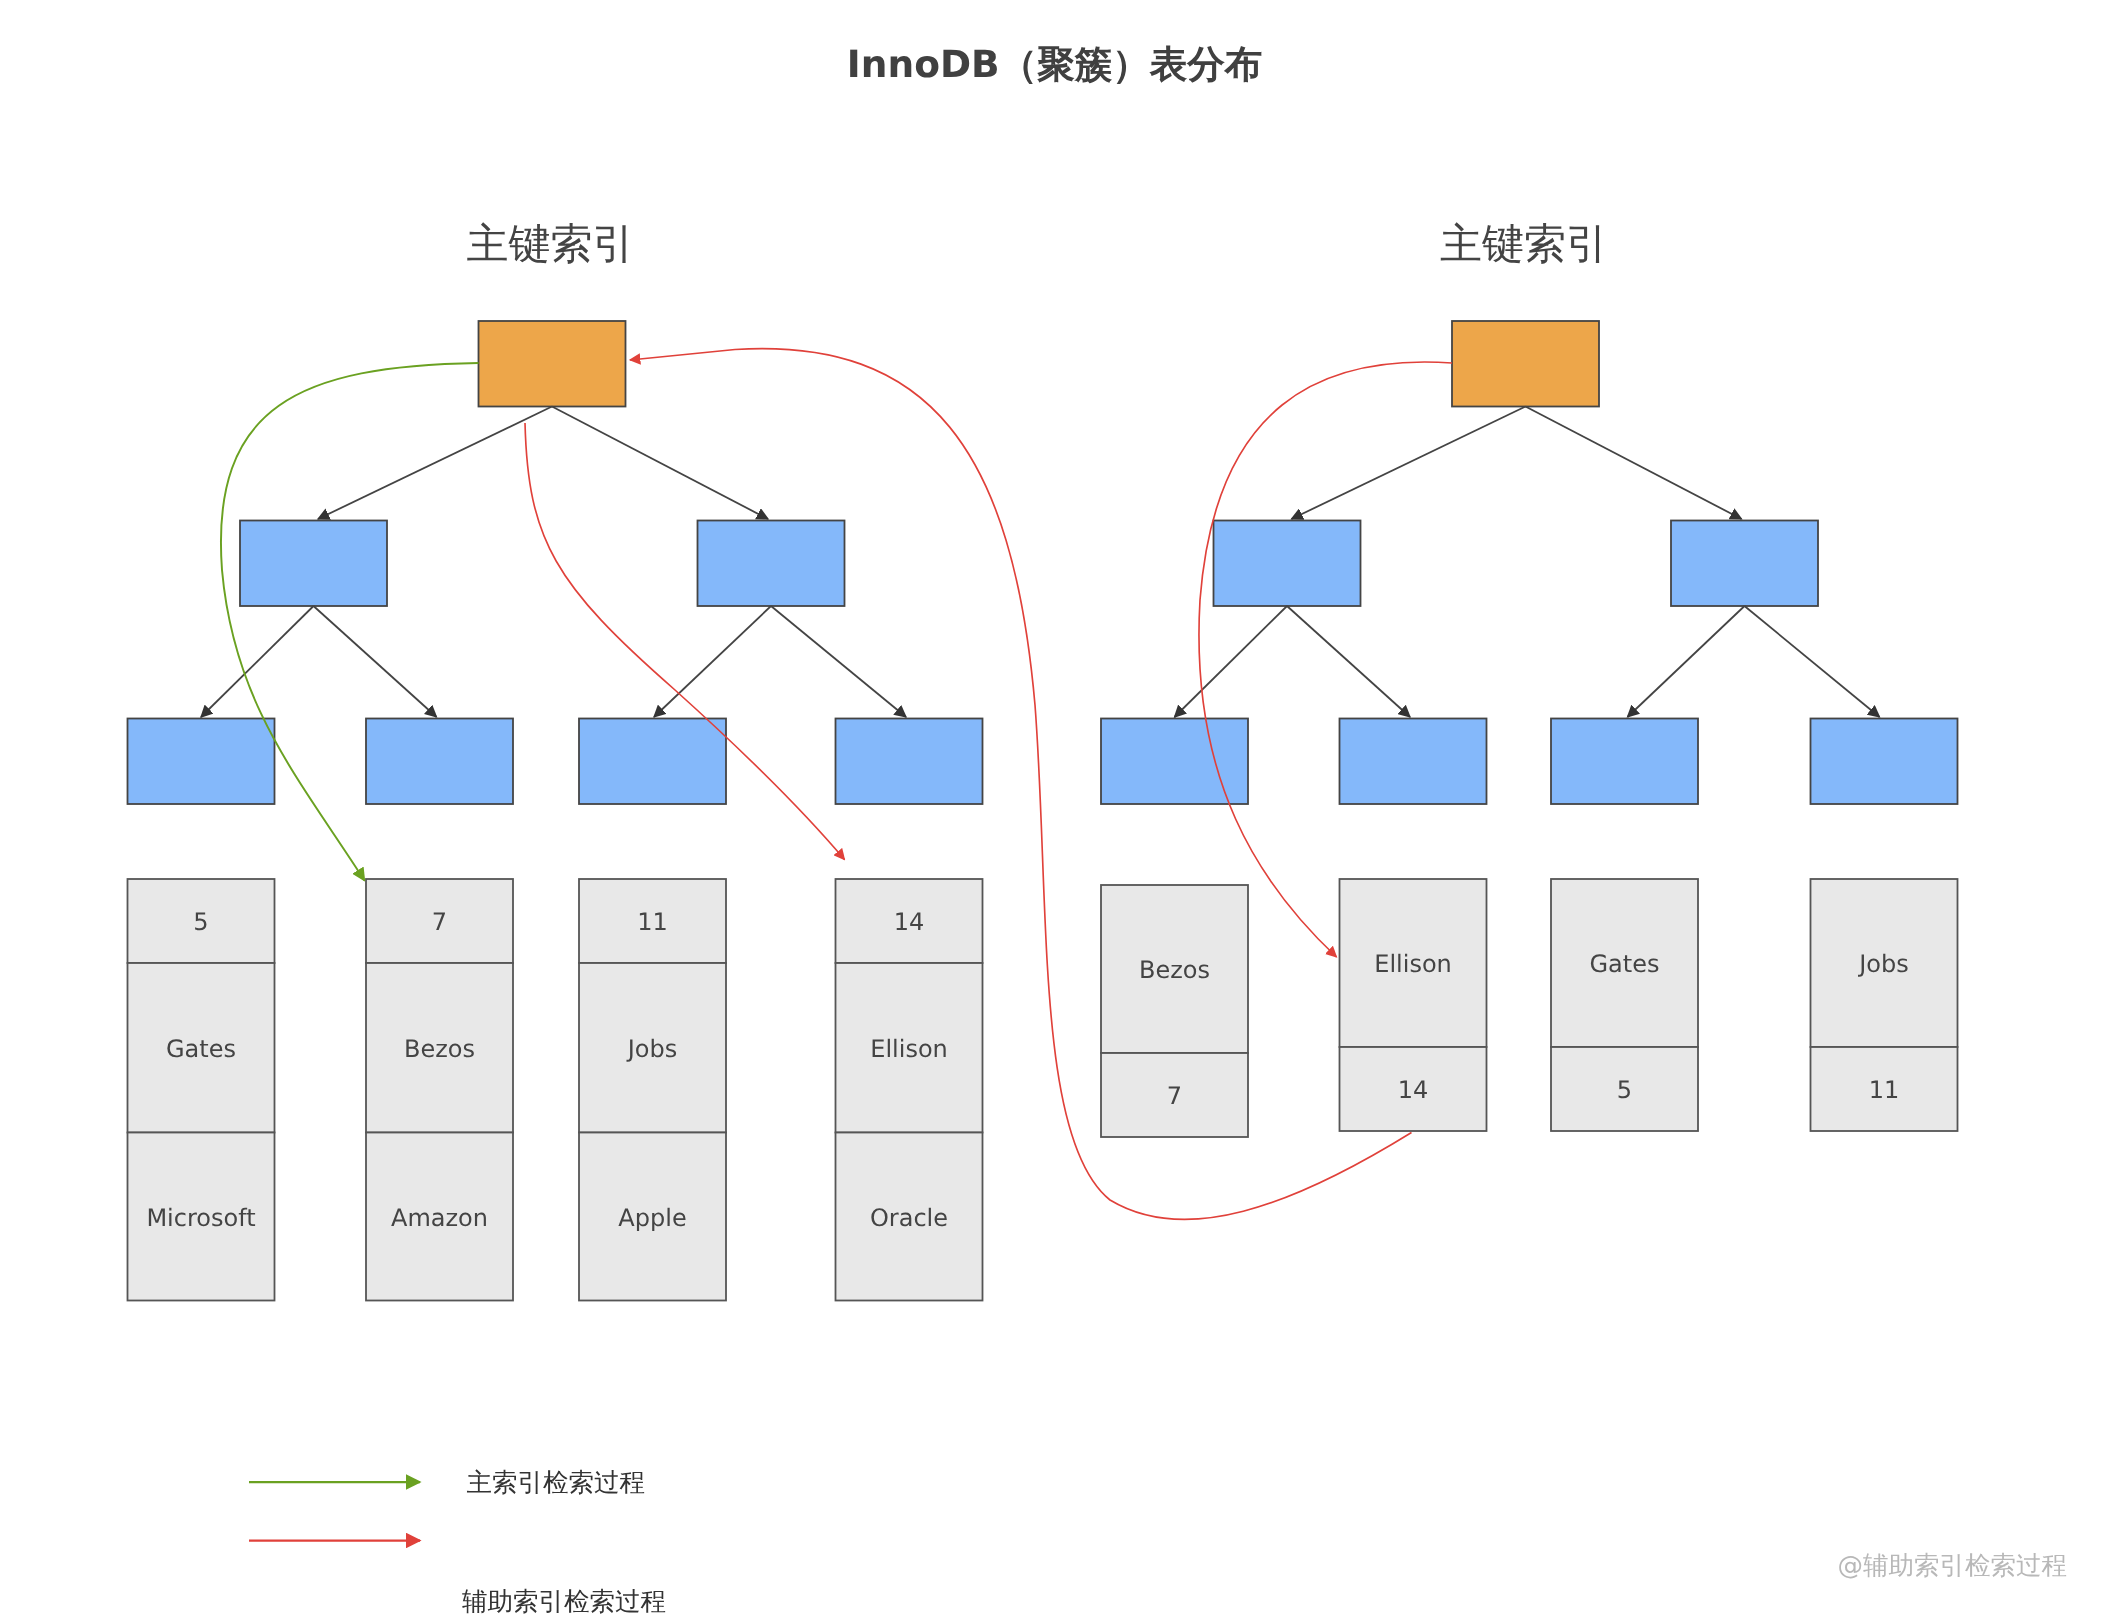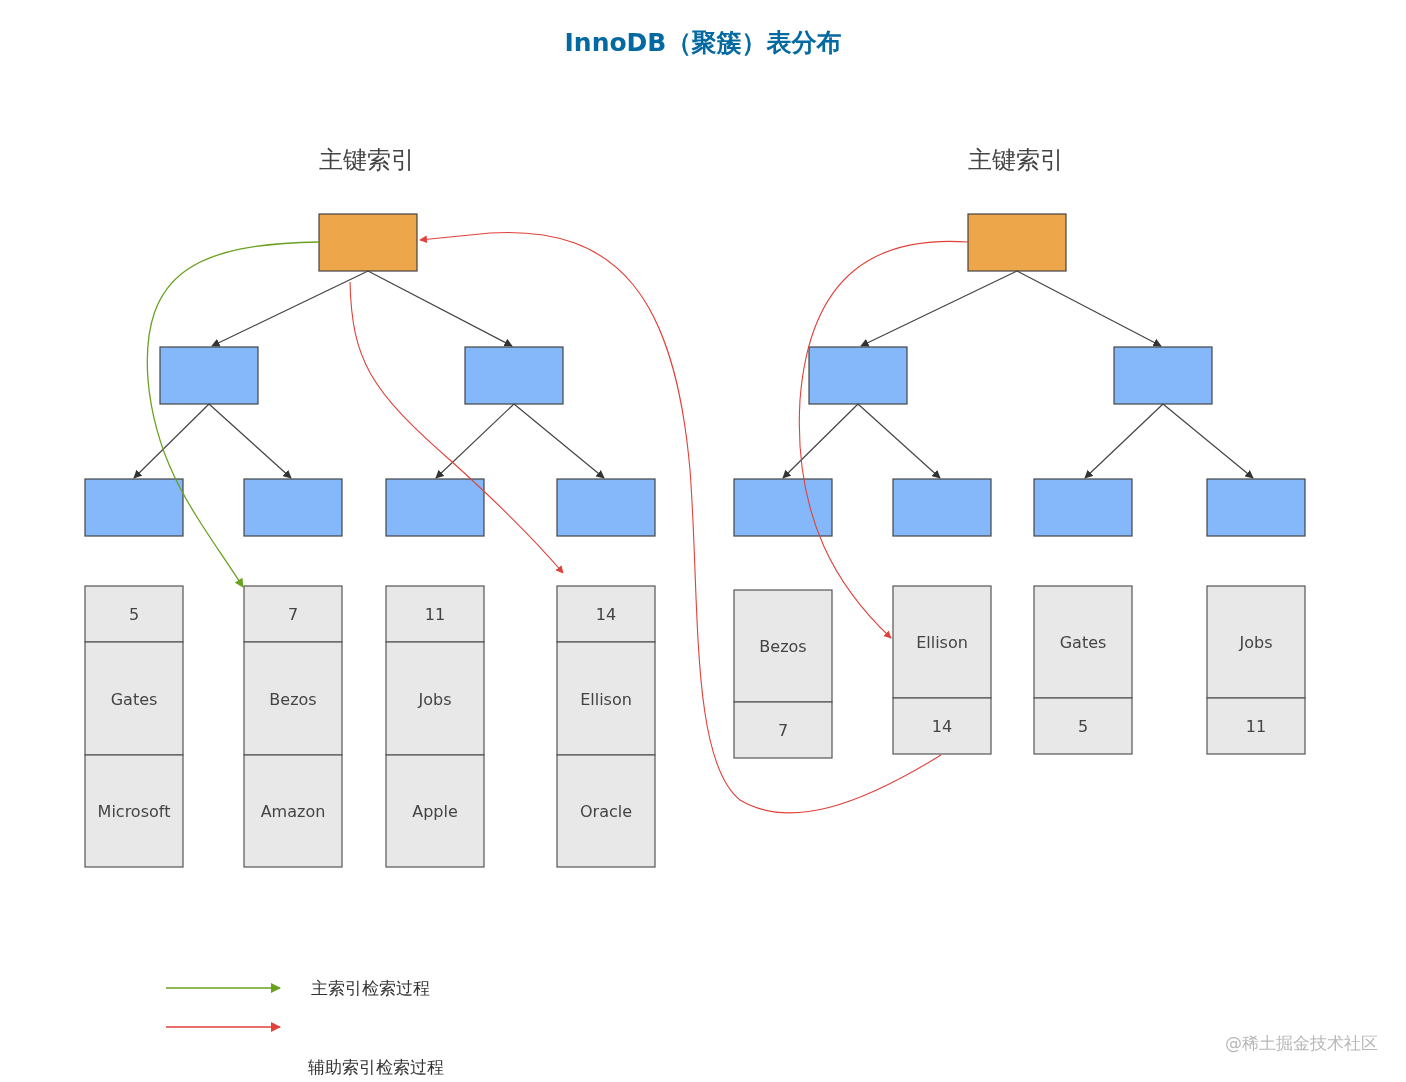--- a/index.html
+++ b/index.html
@@ -1,21 +1,21 @@
 <!DOCTYPE html>
 <html><head>
 <meta charset="utf-8">
 <style>
   html, body { margin:0; padding:0; background:#ffffff; }
   body { width:1406px; height:1082px; position:relative; overflow:hidden;
          font-family:"DejaVu Sans","Liberation Sans",sans-serif; }
   svg { position:absolute; left:0; top:0; }
   .title { position:absolute; left:0; width:1406px; top:26px; text-align:center;
-           color:#0369a1; font-weight:bold; font-size:25px; }
-  .sect { position:absolute; top:144px; font-size:24px; color:#444; width:240px; text-align:center; }
+           color:#404040; font-weight:bold; font-size:25px; }
+  .sect { position:absolute; top:144px; font-size:28px; color:#444; width:240px; text-align:center; }
   .legend-label { position:absolute; font-size:17px; color:#333; }
   .watermark { position:absolute; right:28px; top:1032px; font-size:17px; color:#b8b8b8; }
   .cell-text { font-size:16px; fill:#444; font-family:"DejaVu Sans","Liberation Sans",sans-serif; }
 </style>
 </head>
 <body>
 
 <div class="title">InnoDB（聚簇）表分布</div>
 <div class="sect" style="left:247px;">主键索引</div>
 <div class="sect" style="left:896px;">主键索引</div>
@@ -120,13 +120,13 @@
   <path d="M941,755 C860,805 790,830 740,800 C690,760 700,600 690,470 C675,300 620,225 490,233 L420,240" stroke="#e0413a" stroke-width="1.1" fill="none" marker-end="url(#arrRed)"></path>
 
   <path d="M350,282 C352,360 370,390 450,460 C500,505 535,540 563,573" stroke="#e0413a" stroke-width="1.1" fill="none" marker-end="url(#arrRed)"></path>
 
   <line x1="166" y1="988" x2="280" y2="988" stroke="#6aa121" stroke-width="1.5" marker-end="url(#arrGreen)"></line>
   <line x1="166" y1="1027" x2="280" y2="1027" stroke="#e0413a" stroke-width="1.5" marker-end="url(#arrRed)"></line>
 </svg>
 
 <div class="legend-label" style="left:311px; top:977px;text-align:right;">主索引检索过程</div>
 <div class="legend-label" style="left:308px; top:1056px;">辅助索引检索过程</div>
-<div class="watermark">@稀土掘金技术社区</div>
+<div class="watermark">@辅助索引检索过程</div>
 
 </body></html>

